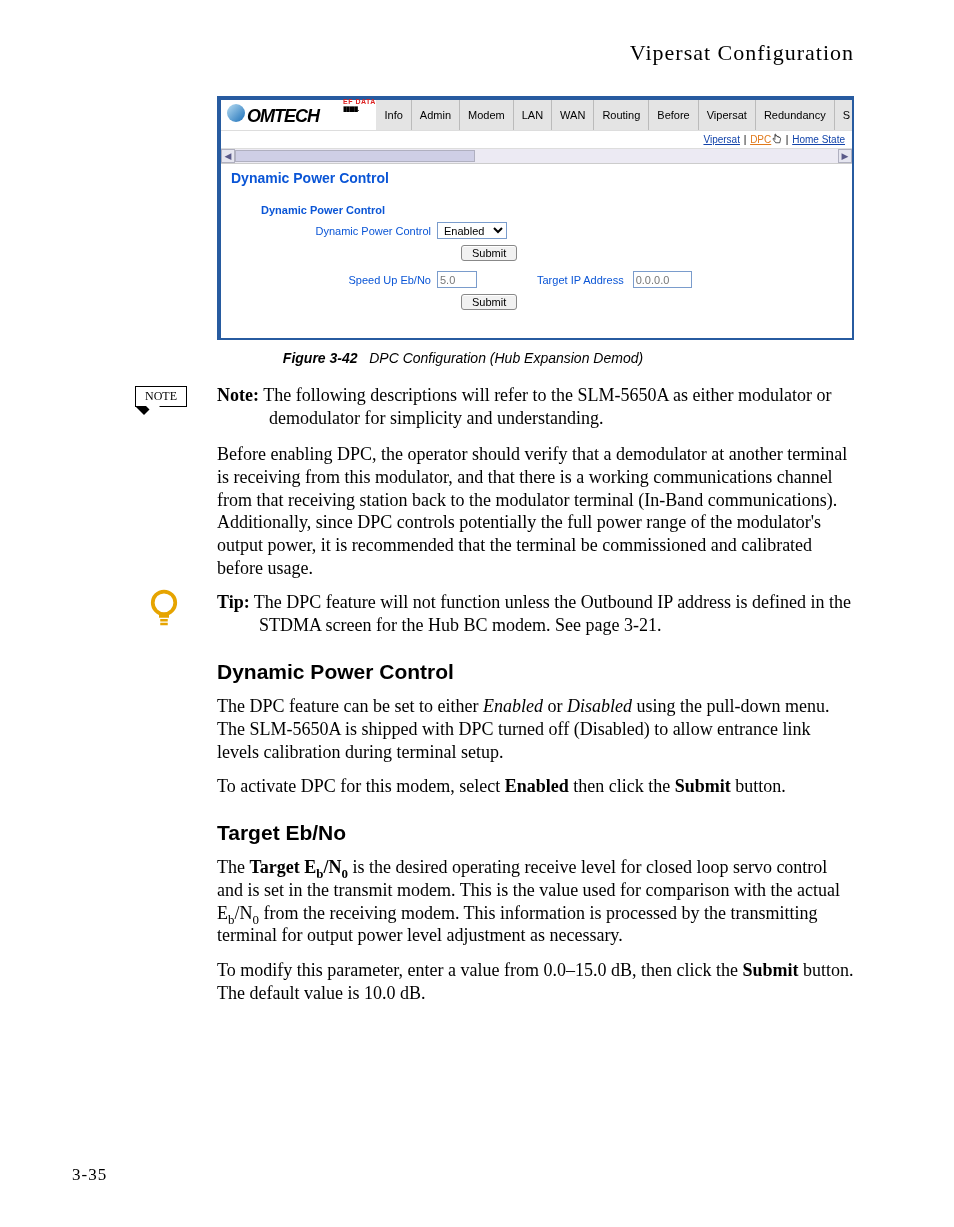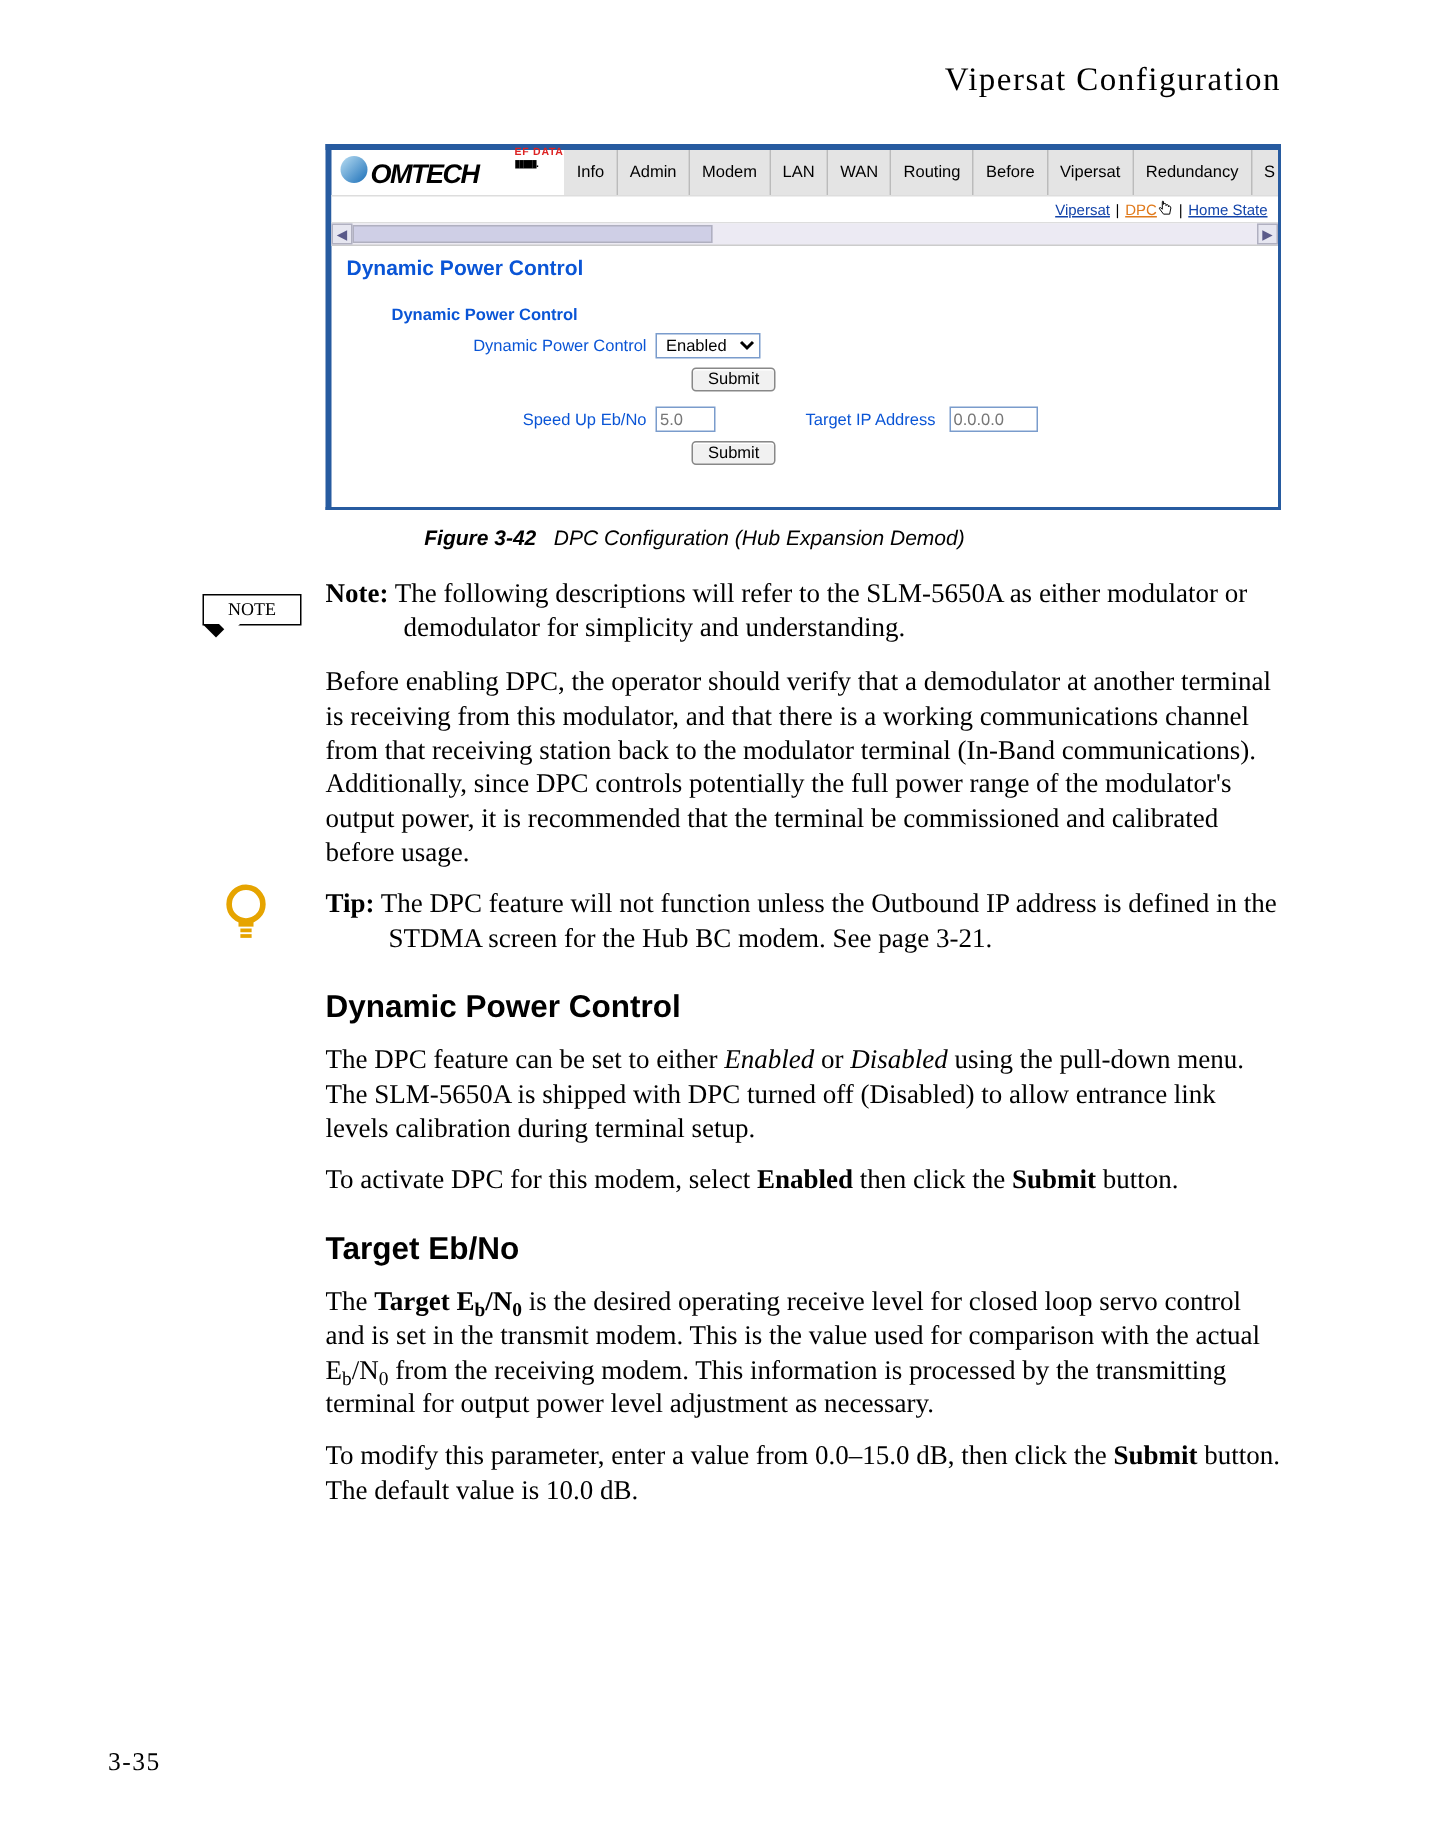--- a/index.html
+++ b/index.html
@@ -188,22 +188,22 @@
     font-size: 18px;
     line-height: 1.26;
   }
   .note-row, .tip-row {
     position: relative;
     margin-bottom: 14px;
   }
   .note-icon {
     position: absolute;
     left: -82px;
-    top: 12px;
-    width: 66px;
+    top: 2px;
+    width: 52px;
   }
   .note-box {
     border: 1px solid #000;
     font-size: 12px;
     text-align: center;
     padding: 2px 2px;
     font-family: "Times New Roman", serif;
     background:#fff;
   }
   .note-arrow {

